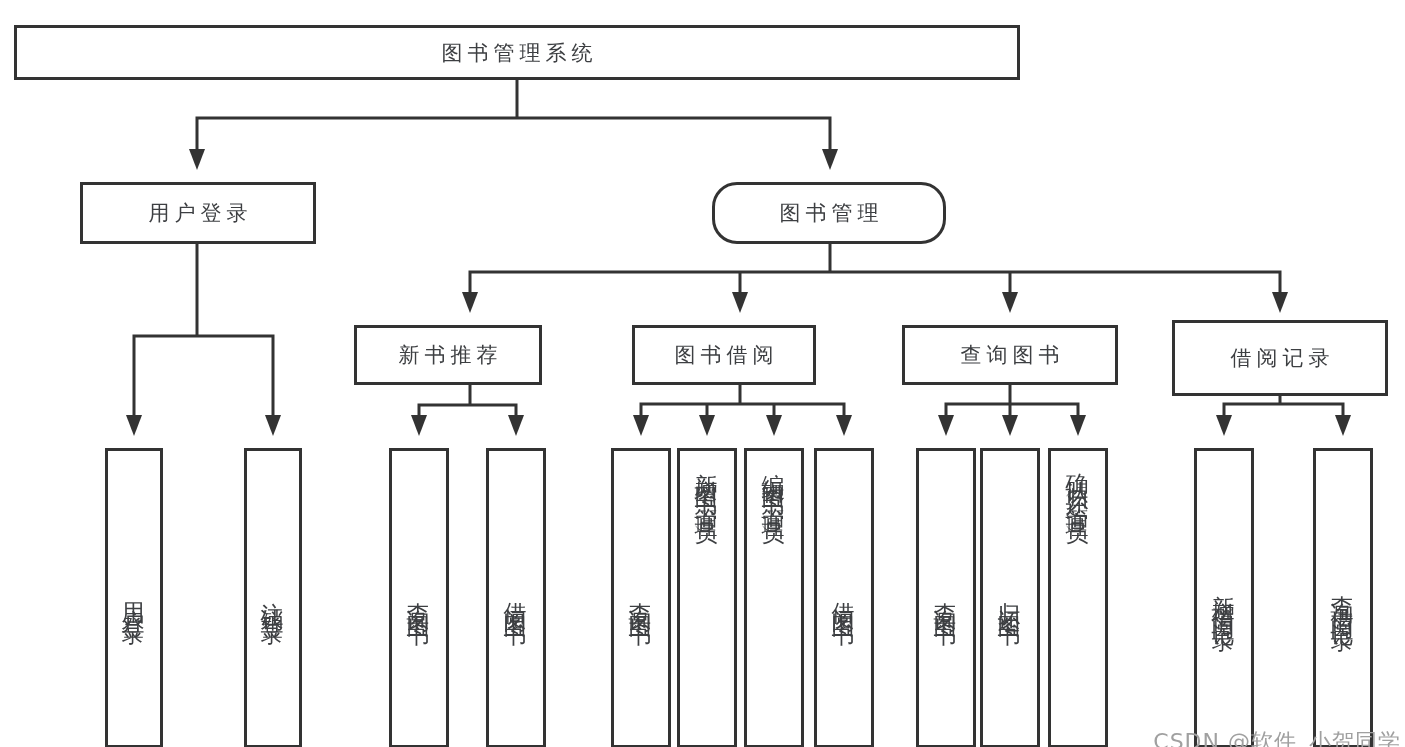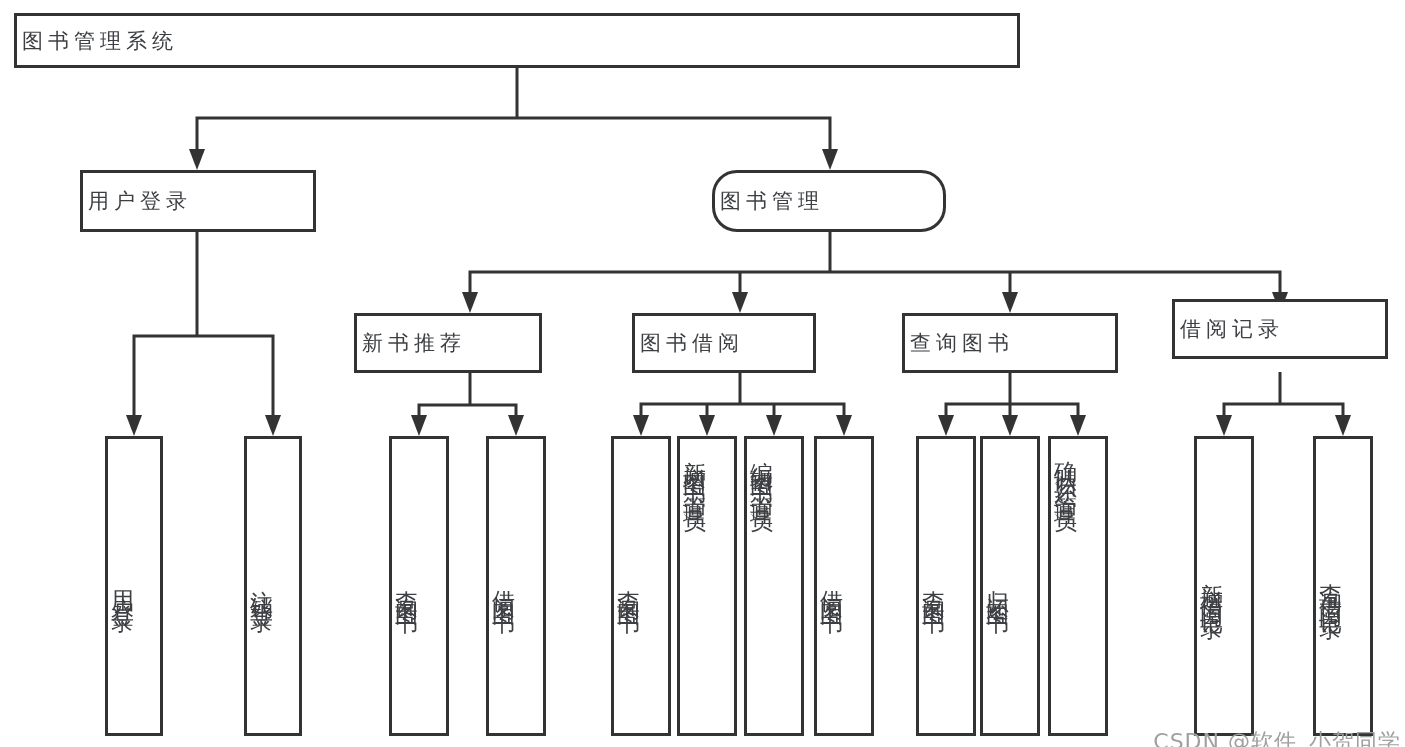--- a/index.html
+++ b/index.html
@@ -35,21 +35,23 @@
     fill: var(--line);
     stroke: none;
   }
 
   .node {
     position: absolute;
     background: var(--background);
     border: 3px solid var(--line);
     display: flex;
     align-items: center;
+    justify-content: center;
     z-index: 2;
+    margin-top: 12px;
   }
   .node .label {
     color: var(--text);
     white-space: nowrap;
   }
   .node.h .label {
     font-size: 21px;
     letter-spacing: 5px;
     text-indent: 5px; 
   }
@@ -153,21 +155,21 @@
 
   <div class="node h" style="left:354px; top:313px; width:188px; height:60px;font-family:Liberation Mono, monospace;">
     <span class="label">新书推荐</span>
   </div>
   <div class="node h" style="left:632px; top:313px; width:184px; height:60px;">
     <span class="label">图书借阅</span>
   </div>
   <div class="node h" style="left:902px; top:313px; width:216px; height:60px;">
     <span class="label">查询图书</span>
   </div>
-  <div class="node h" style="left:1172px; top:299px; width:216px; height:60px;">
+  <div class="node h" style="left:1172px; top:308px; width:216px; height:76px;">
     <span class="label">借阅记录</span>
   </div>
 
   <div class="node v" style="left:105px; top:436px; width:58px; height:300px;">
     <span class="label">用户登录</span>
   </div>
   <div class="node v" style="left:244px; top:436px; width:58px; height:300px;">
     <span class="label">注销登录</span>
   </div>
 

